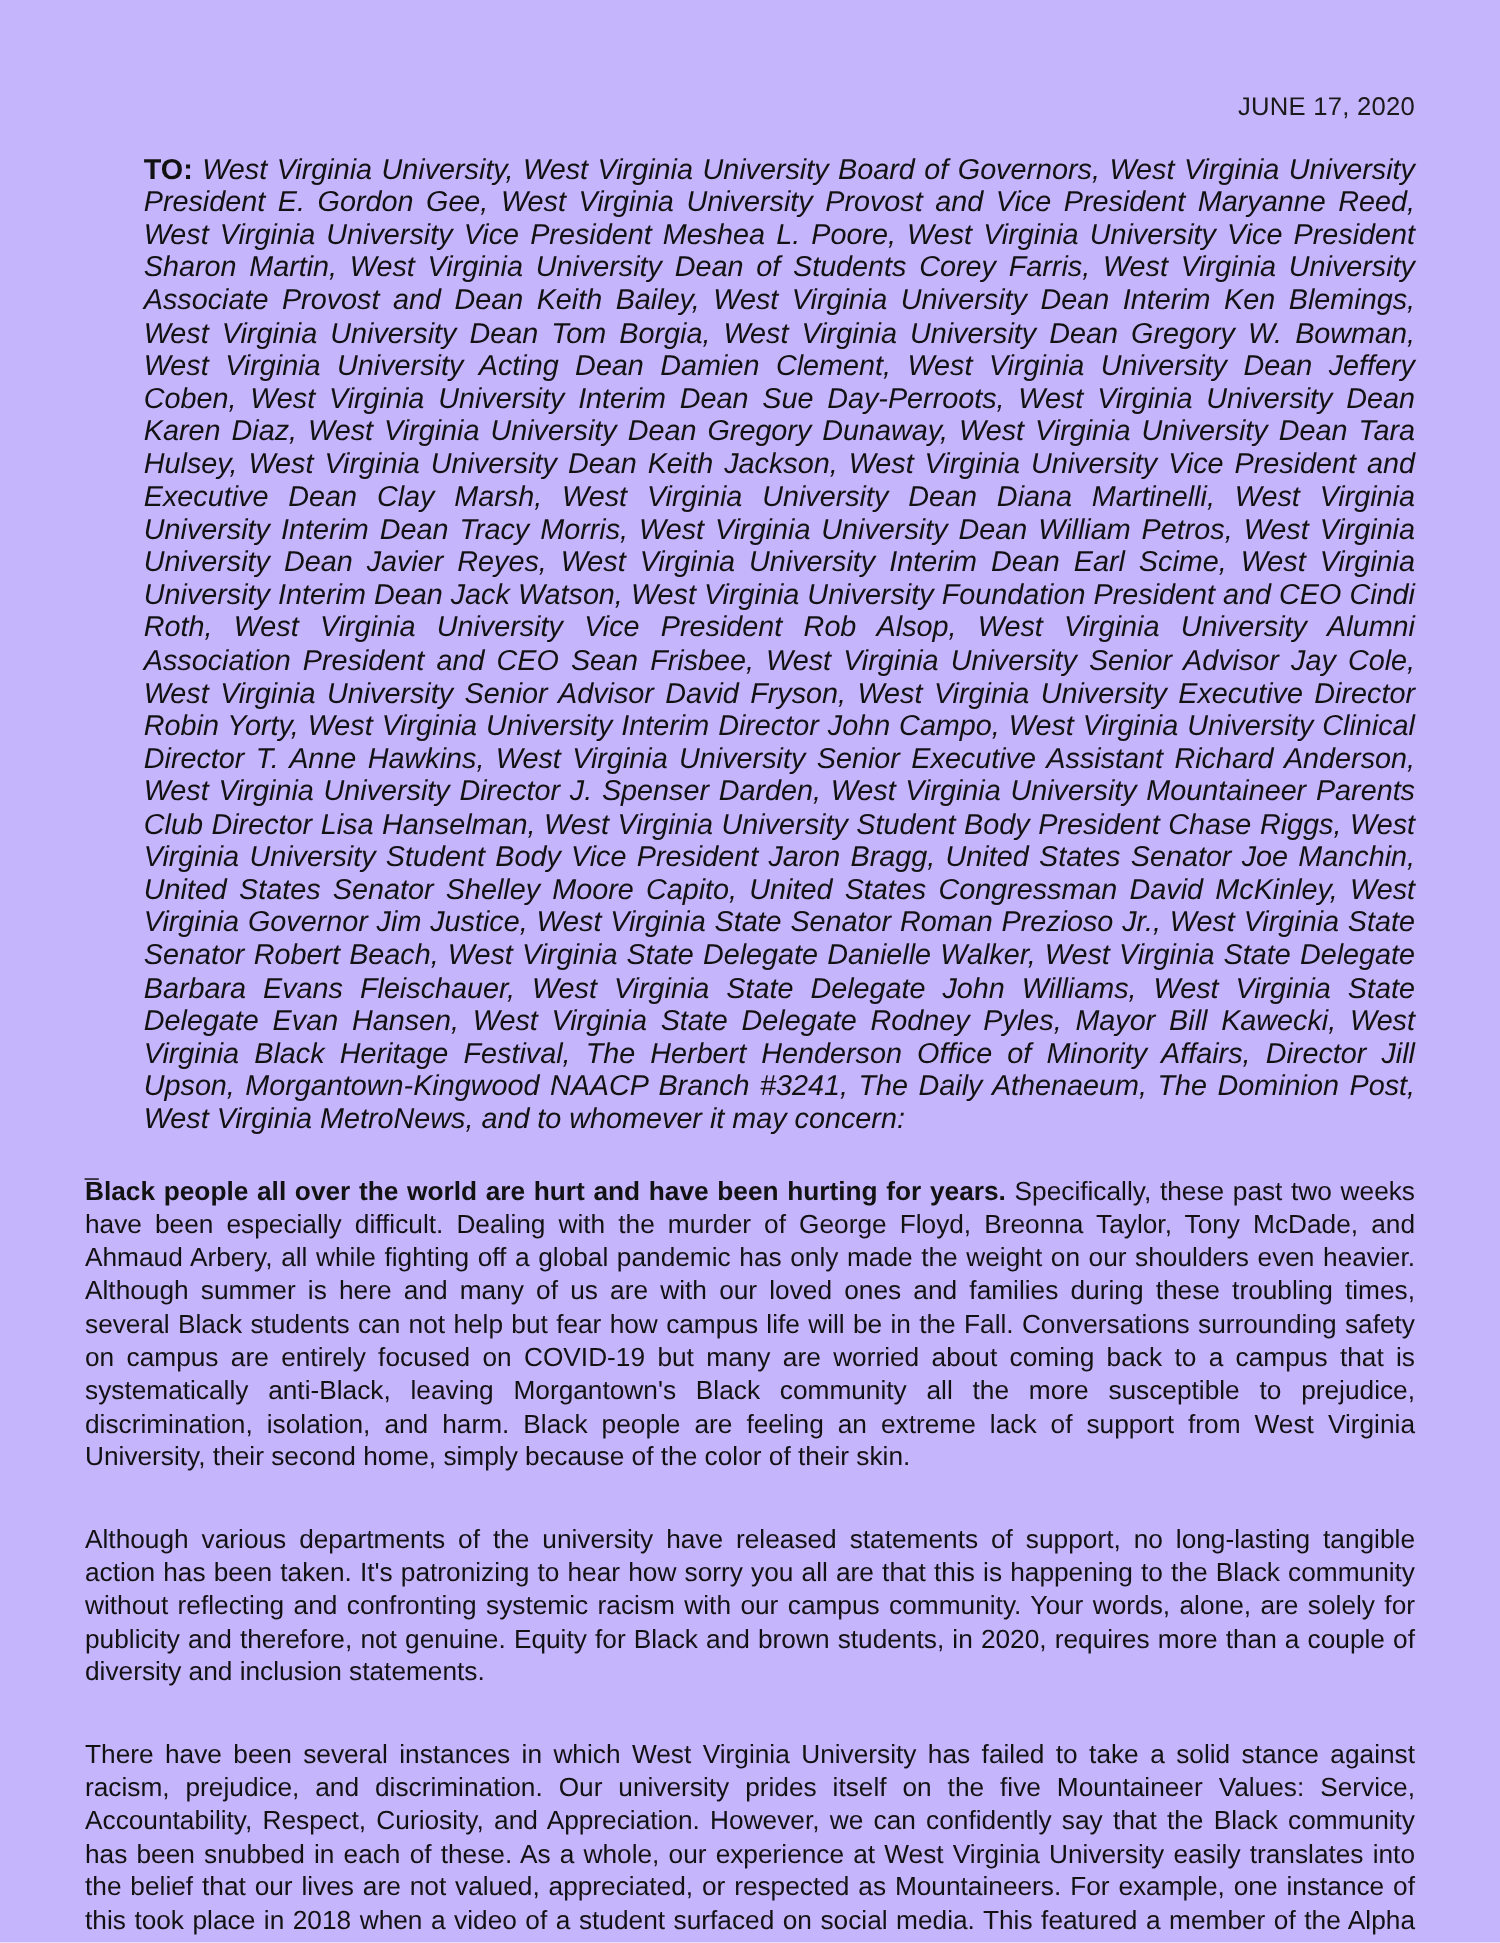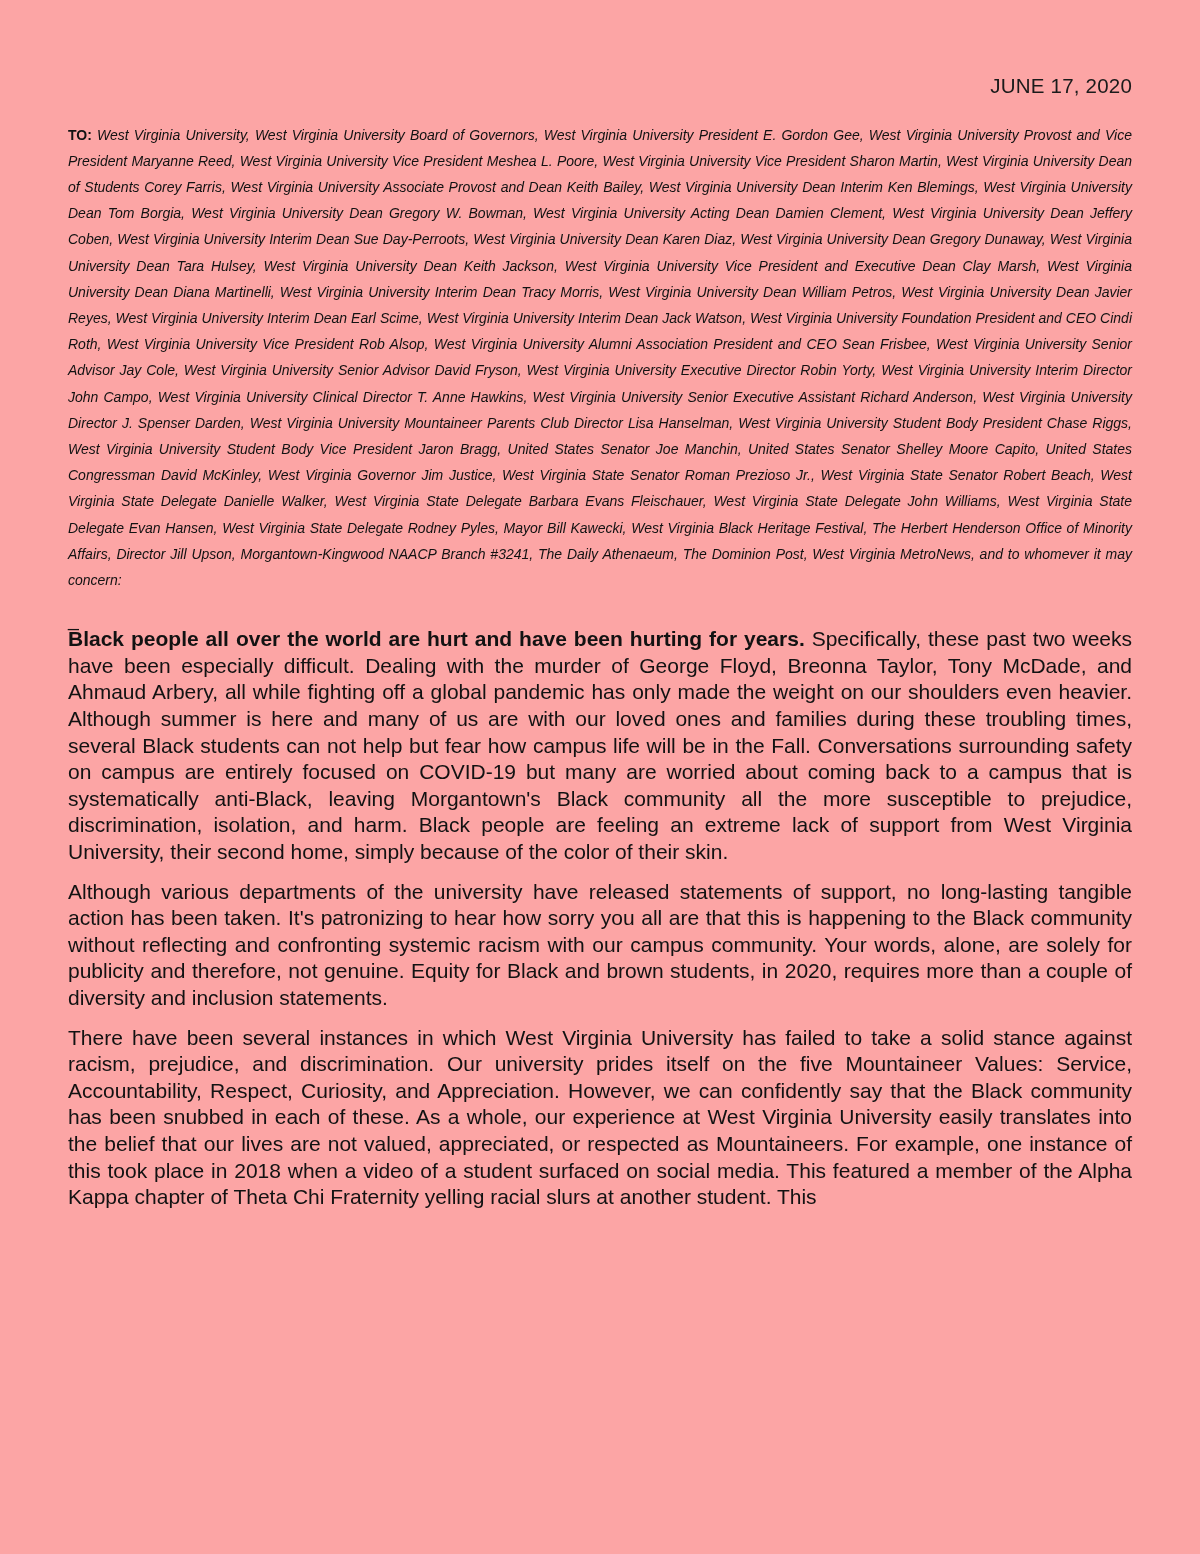--- a/index.html
+++ b/index.html
@@ -8,21 +8,21 @@
     background: #ffffff;
   }
   body {
     font-family: "Liberation Sans", sans-serif;
     color: #181818;
   }
   .page {
     position: relative;
     width: 1200px;
     height: 1554px;
-    background: #fca5a5;
+    background: #c4b5fd;
     box-sizing: border-box;
     padding: 0;
     overflow: hidden;
   }
   .content {
     position: absolute;
     left: 68px;
     top: 0;
     width: 1064px;
   }
@@ -32,24 +32,25 @@
     letter-spacing: 0.2px;
     line-height: 1.2;
     padding-top: 74px;
     color: #1a1a1a;
   }
   .to-block {
     margin-top: 23px;
     text-align: justify;
     text-justify: inter-word;
     font-style: italic;
-    font-size: 14px;
+    font-size: 23px;
     line-height: 26.2px;
     color: #121212;
     hyphens: none;
+    margin-left: 47px;
   }
   .to-label {
     font-style: normal;
     font-weight: bold;
   }
   .spacer-dash {
     margin-top: 19px;
     font-size: 19.4px;
     line-height: 14px;
     height: 14px;
@@ -59,21 +60,21 @@
   p.body-par {
     margin: 0;
     text-align: justify;
     text-justify: inter-word;
     font-size: 21px;
     line-height: 26.6px;
     color: #121212;
     hyphens: none;
   }
   p.body-par + p.body-par {
-    margin-top: 13px;
+    margin-top: 39px;
   }
   .lead-bold {
     font-weight: bold;
   }
 </style>
 </head>
 <body>
 
 <div class="page">
   <div class="content">

